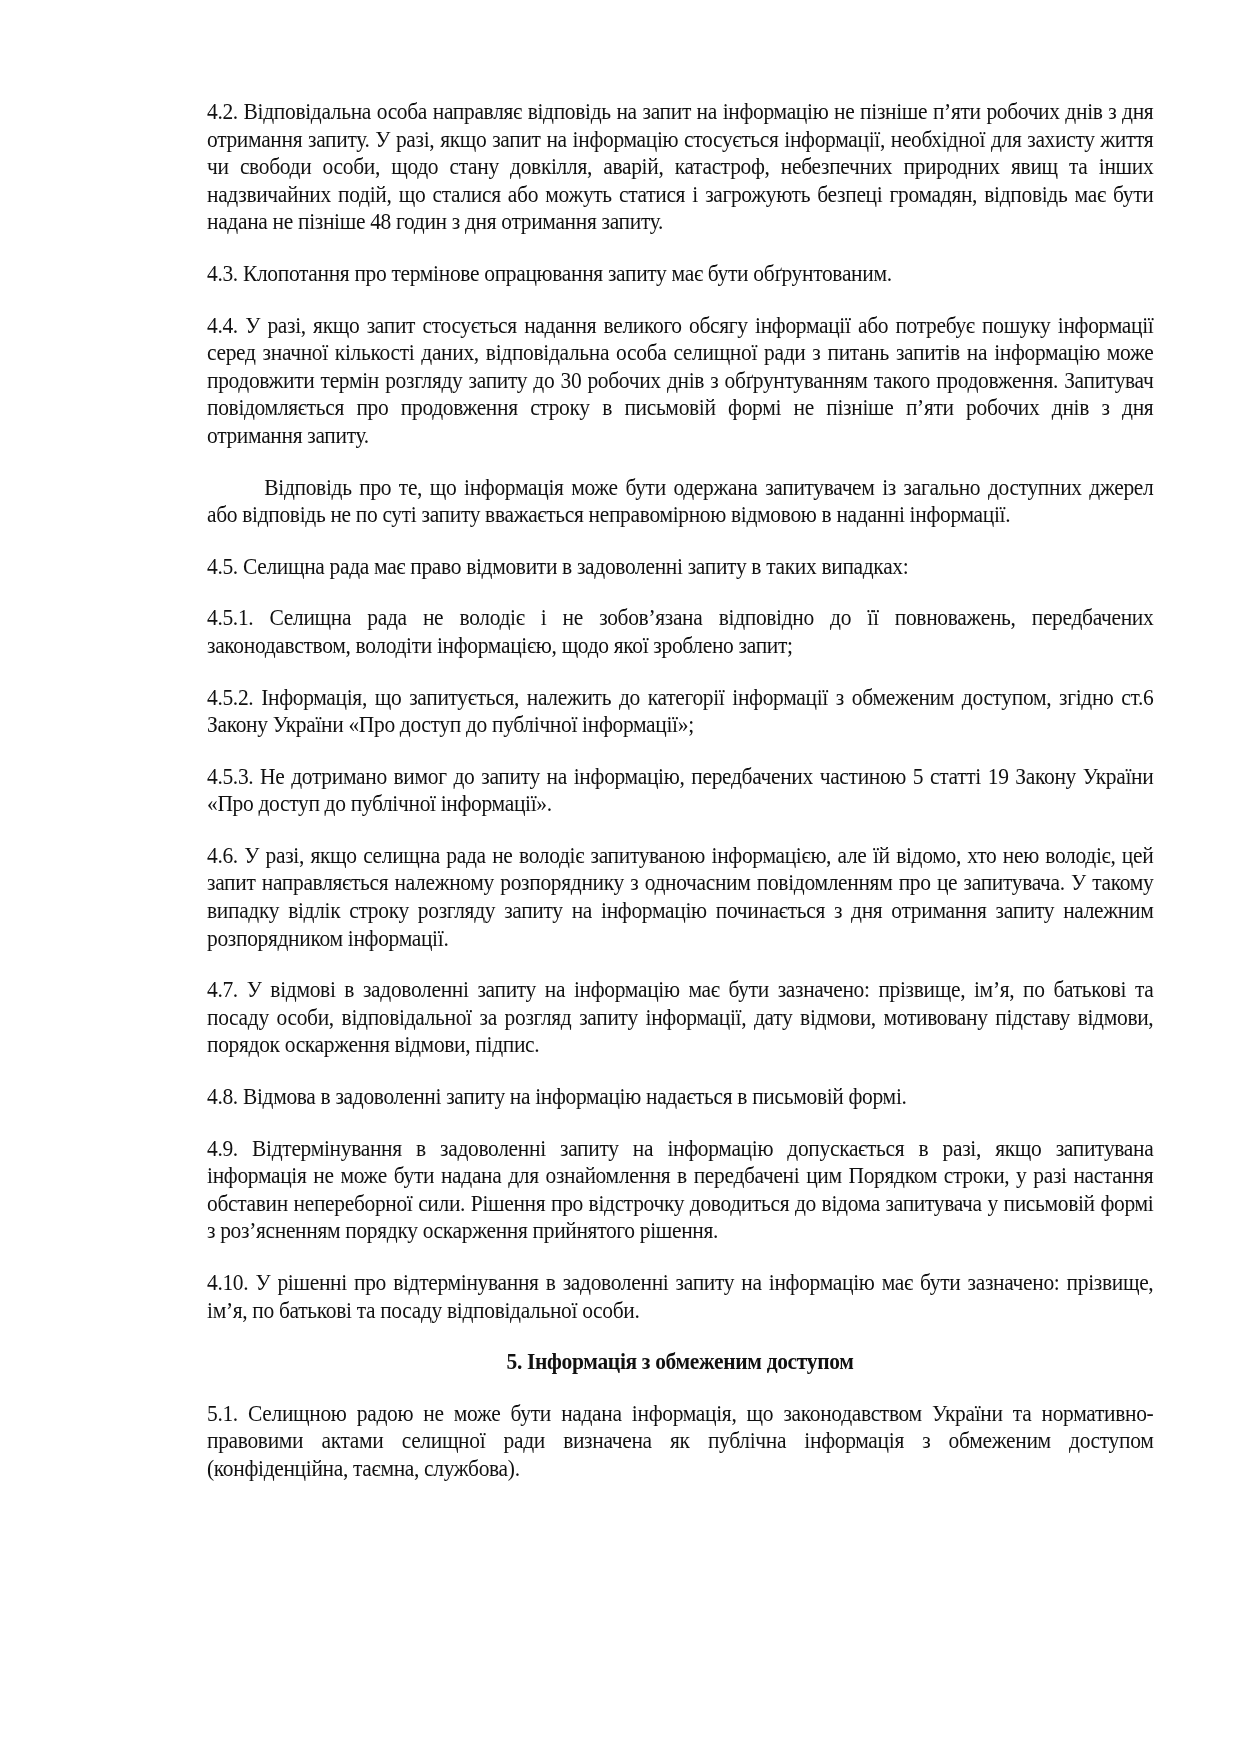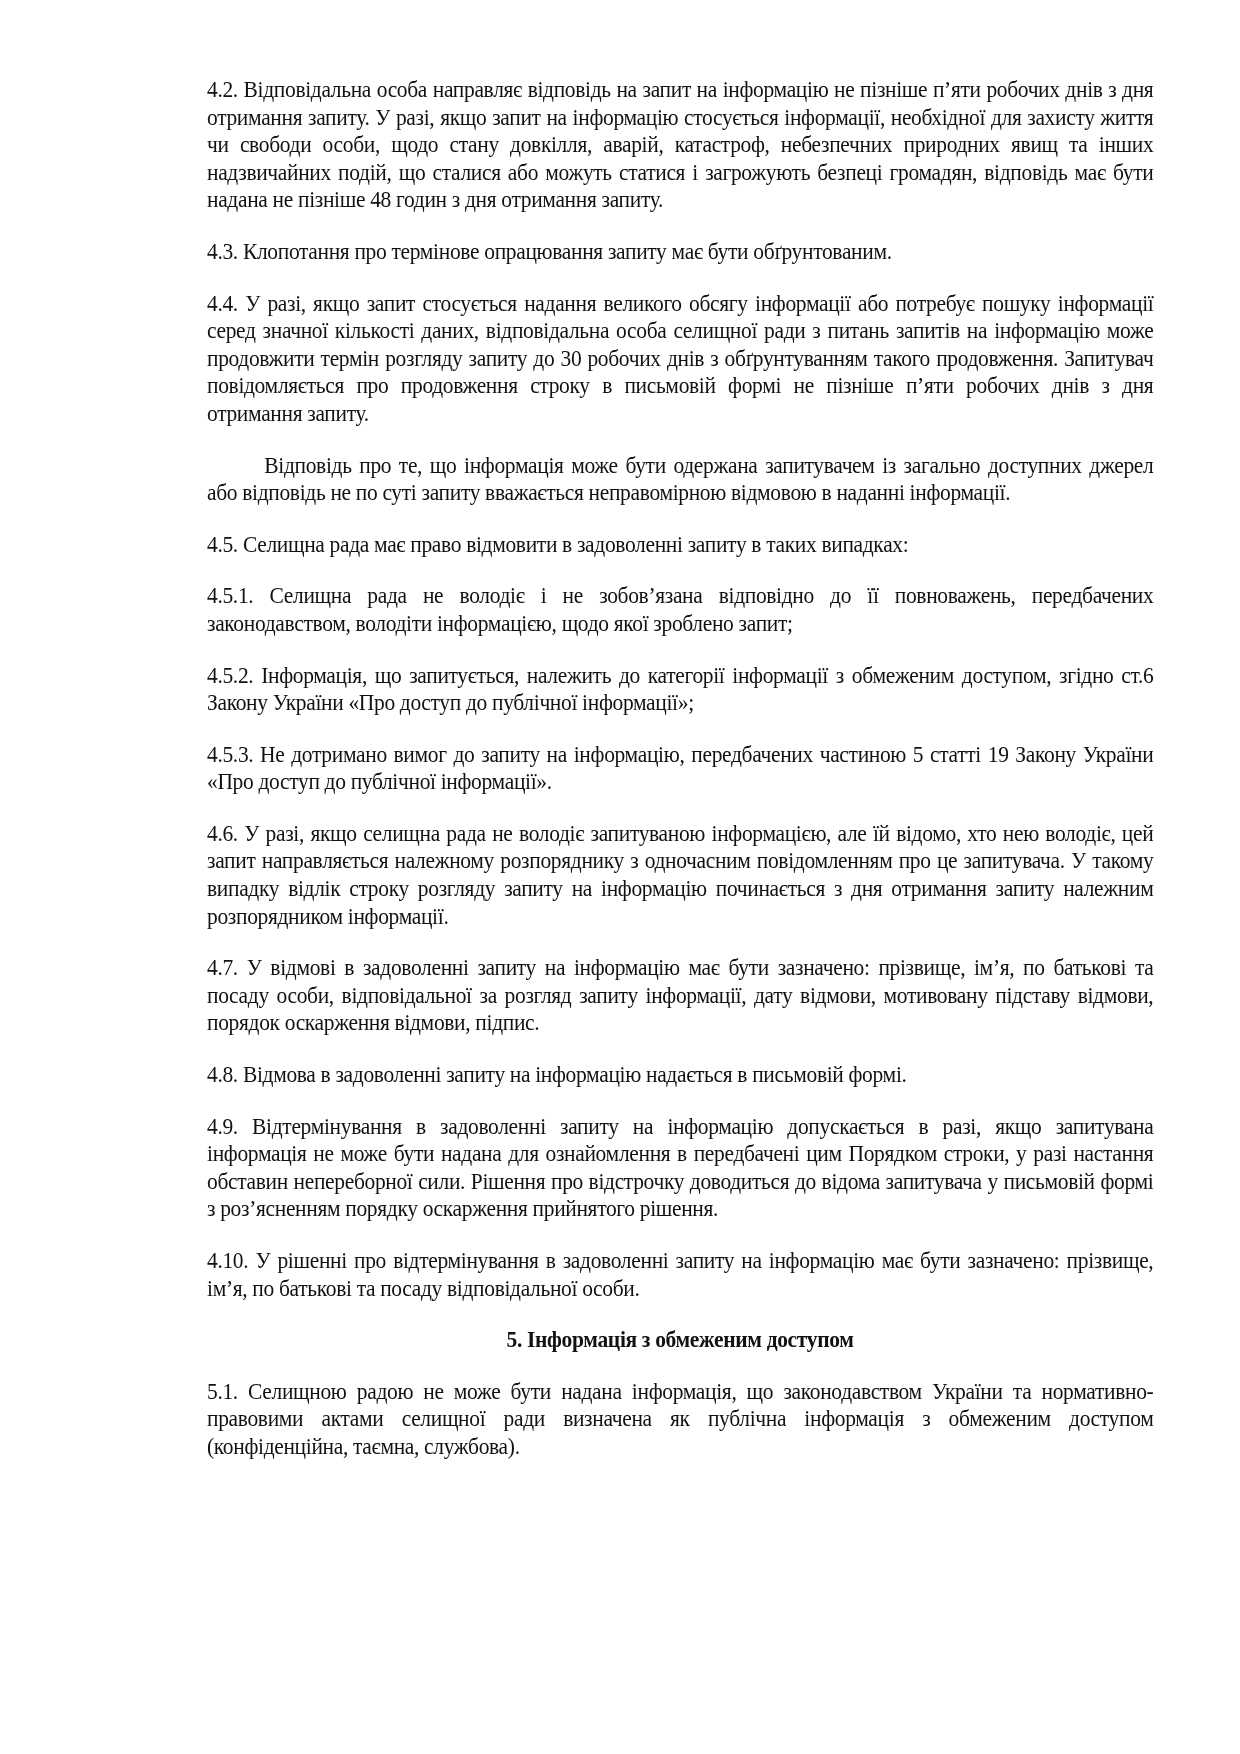--- a/index.html
+++ b/index.html
@@ -11,21 +11,21 @@
       width: 1240px;
       height: 1754px;
       position: relative;
       overflow: hidden;
       font-family: "Liberation Serif", "DejaVu Serif", serif;
       color: #111111;
     }
     .page {
       position: absolute;
       left: 207px;
-      top: 76px;
+      top: 98px;
       width: 946px;
     }
     .para {
       font-size: 22.5px;
       line-height: 27.6px;
       text-align: justify;
       margin: 0 0 24px 0;
       letter-spacing: -0.35px;
       word-spacing: 0px;
       transform: scaleX(0.955);

